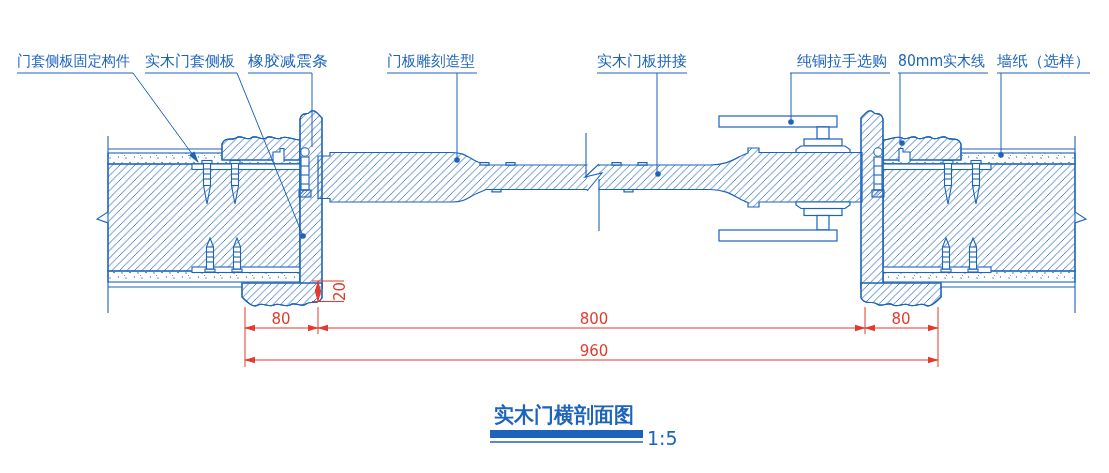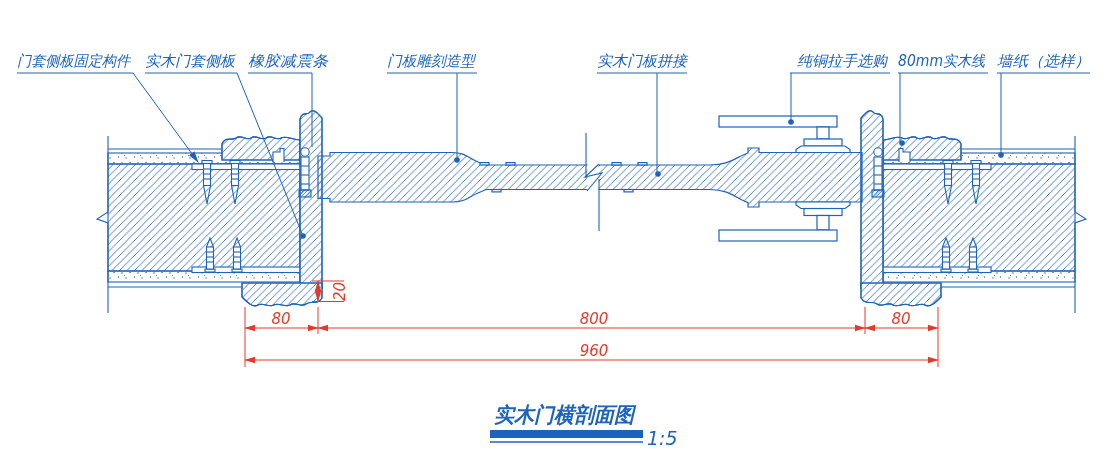--- a/index.html
+++ b/index.html
@@ -1,17 +1,17 @@
 <!DOCTYPE html>
 <html><head>
 <meta charset="utf-8">
 <style>
   html,body{margin:0;padding:0;background:#ffffff;}
   .stage{position:relative;width:1109px;height:473px;background:#fff;overflow:hidden;
-         font-family:"DejaVu Sans","Liberation Sans",sans-serif;font-style:italic;}
+         font-family:"DejaVu Sans","Liberation Sans",sans-serif;}
   svg text{font-family:"DejaVu Sans","Liberation Sans",sans-serif;}
   .callout{fill:#1c63bb;font-size:15px;}
   .dimtxt{fill:#e23b2e;font-size:15px;}
   .titletxt{fill:#1c63bb;font-size:21px;font-weight:bold;}
   .scaletxt{fill:#1c63bb;font-size:19px;}
 </style>
 </head>
 <body>
 
 <div class="stage">

